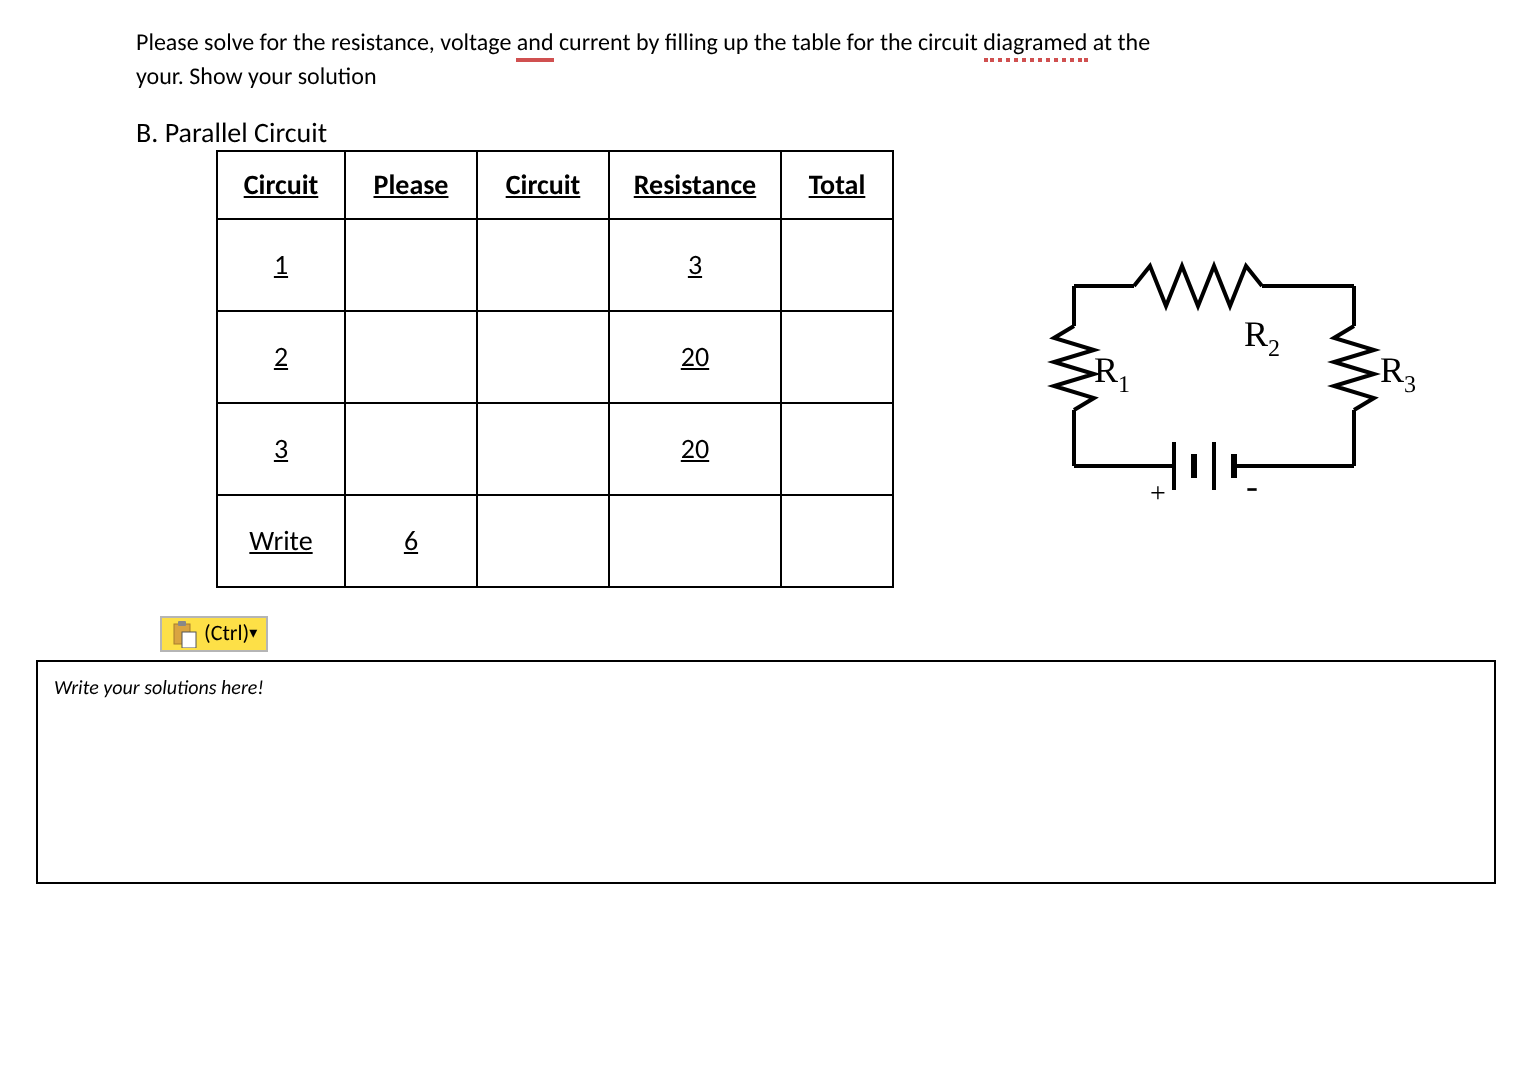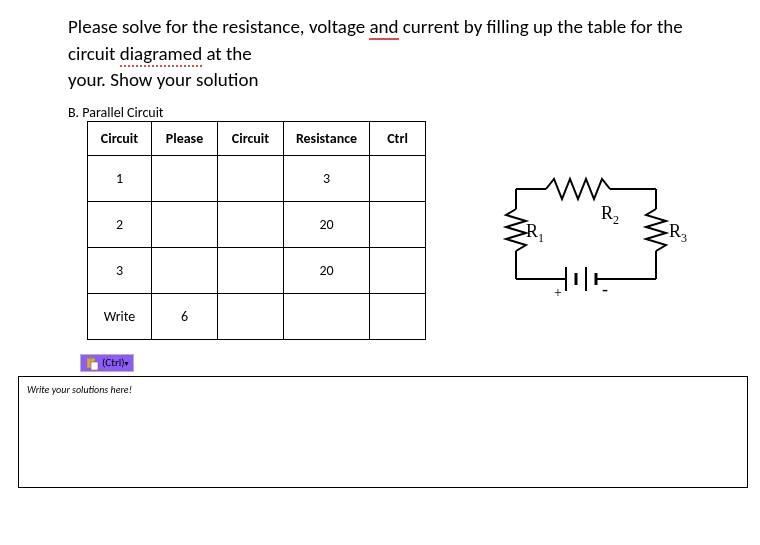--- a/index.html
+++ b/index.html
@@ -11,34 +11,35 @@
     font-family: Calibri, Arial, sans-serif;
     font-size: 14px;
     color: #000;
     background: #fff;
     position: relative;
   }
   .content {
     padding: 14px 0 0 68px;
   }
   .question {
-    font-size: 19px;
+    font-size: 12px;
     line-height: 1.4;
     margin-bottom: 10px;
     max-width: 660px;
   }
   .underlined { border-bottom: 2px solid #d05050; }
   .underlined2 { border-bottom: 2px dotted #d05050; }
   .section-label {
     font-size: 14px;
   }
   .row { display: flex; align-items: flex-start; }
   table.circuit {
     border-collapse: collapse;
-    margin-left: 19px;
+    margin-left: 40px;
+    text-decoration: underline;
   }
   table.circuit th, table.circuit td {
     border: 1px solid #000;
     text-align: center;
     font-size: 14px;
     font-weight: normal;
   }
   table.circuit th {
     font-weight: bold;
     padding: 8px 6px;
@@ -57,21 +58,21 @@
     margin-top: 48px;
   }
 
   .ctrl-btn {
     display: inline-flex;
     align-items: center;
     border: 1px solid #b5b5b5;
     padding: 1px 4px;
     font-size: 11px;
     margin: 14px 0 4px 12px;
-    background: #8b5cf6;
+    background: #fde047;
     cursor: pointer;
   }
   .ctrl-btn .paste-icon {
     width: 14px; height: 14px; margin-right: 3px;
     display: inline-block; position: relative;
   }
   .solution-box {
     border: 1px solid #000;
     width: 730px;
     height: 112px;
@@ -93,21 +94,21 @@
   <div class="section-label">B. Parallel Circuit</div>
 
   <div class="row">
     <table class="circuit">
       <thead>
         <tr>
           <th class="col-circuit">Circuit</th>
           <th class="col-voltage">Please</th>
           <th class="col-current">Circuit</th>
           <th class="col-resistance">Resistance</th>
-          <th class="col-power">Ctrl</th>
+          <th class="col-power">Total</th>
         </tr>
       </thead>
       <tbody>
         <tr>
           <td>1</td>
           <td></td>
           <td></td>
           <td>3</td>
           <td></td>
         </tr>

